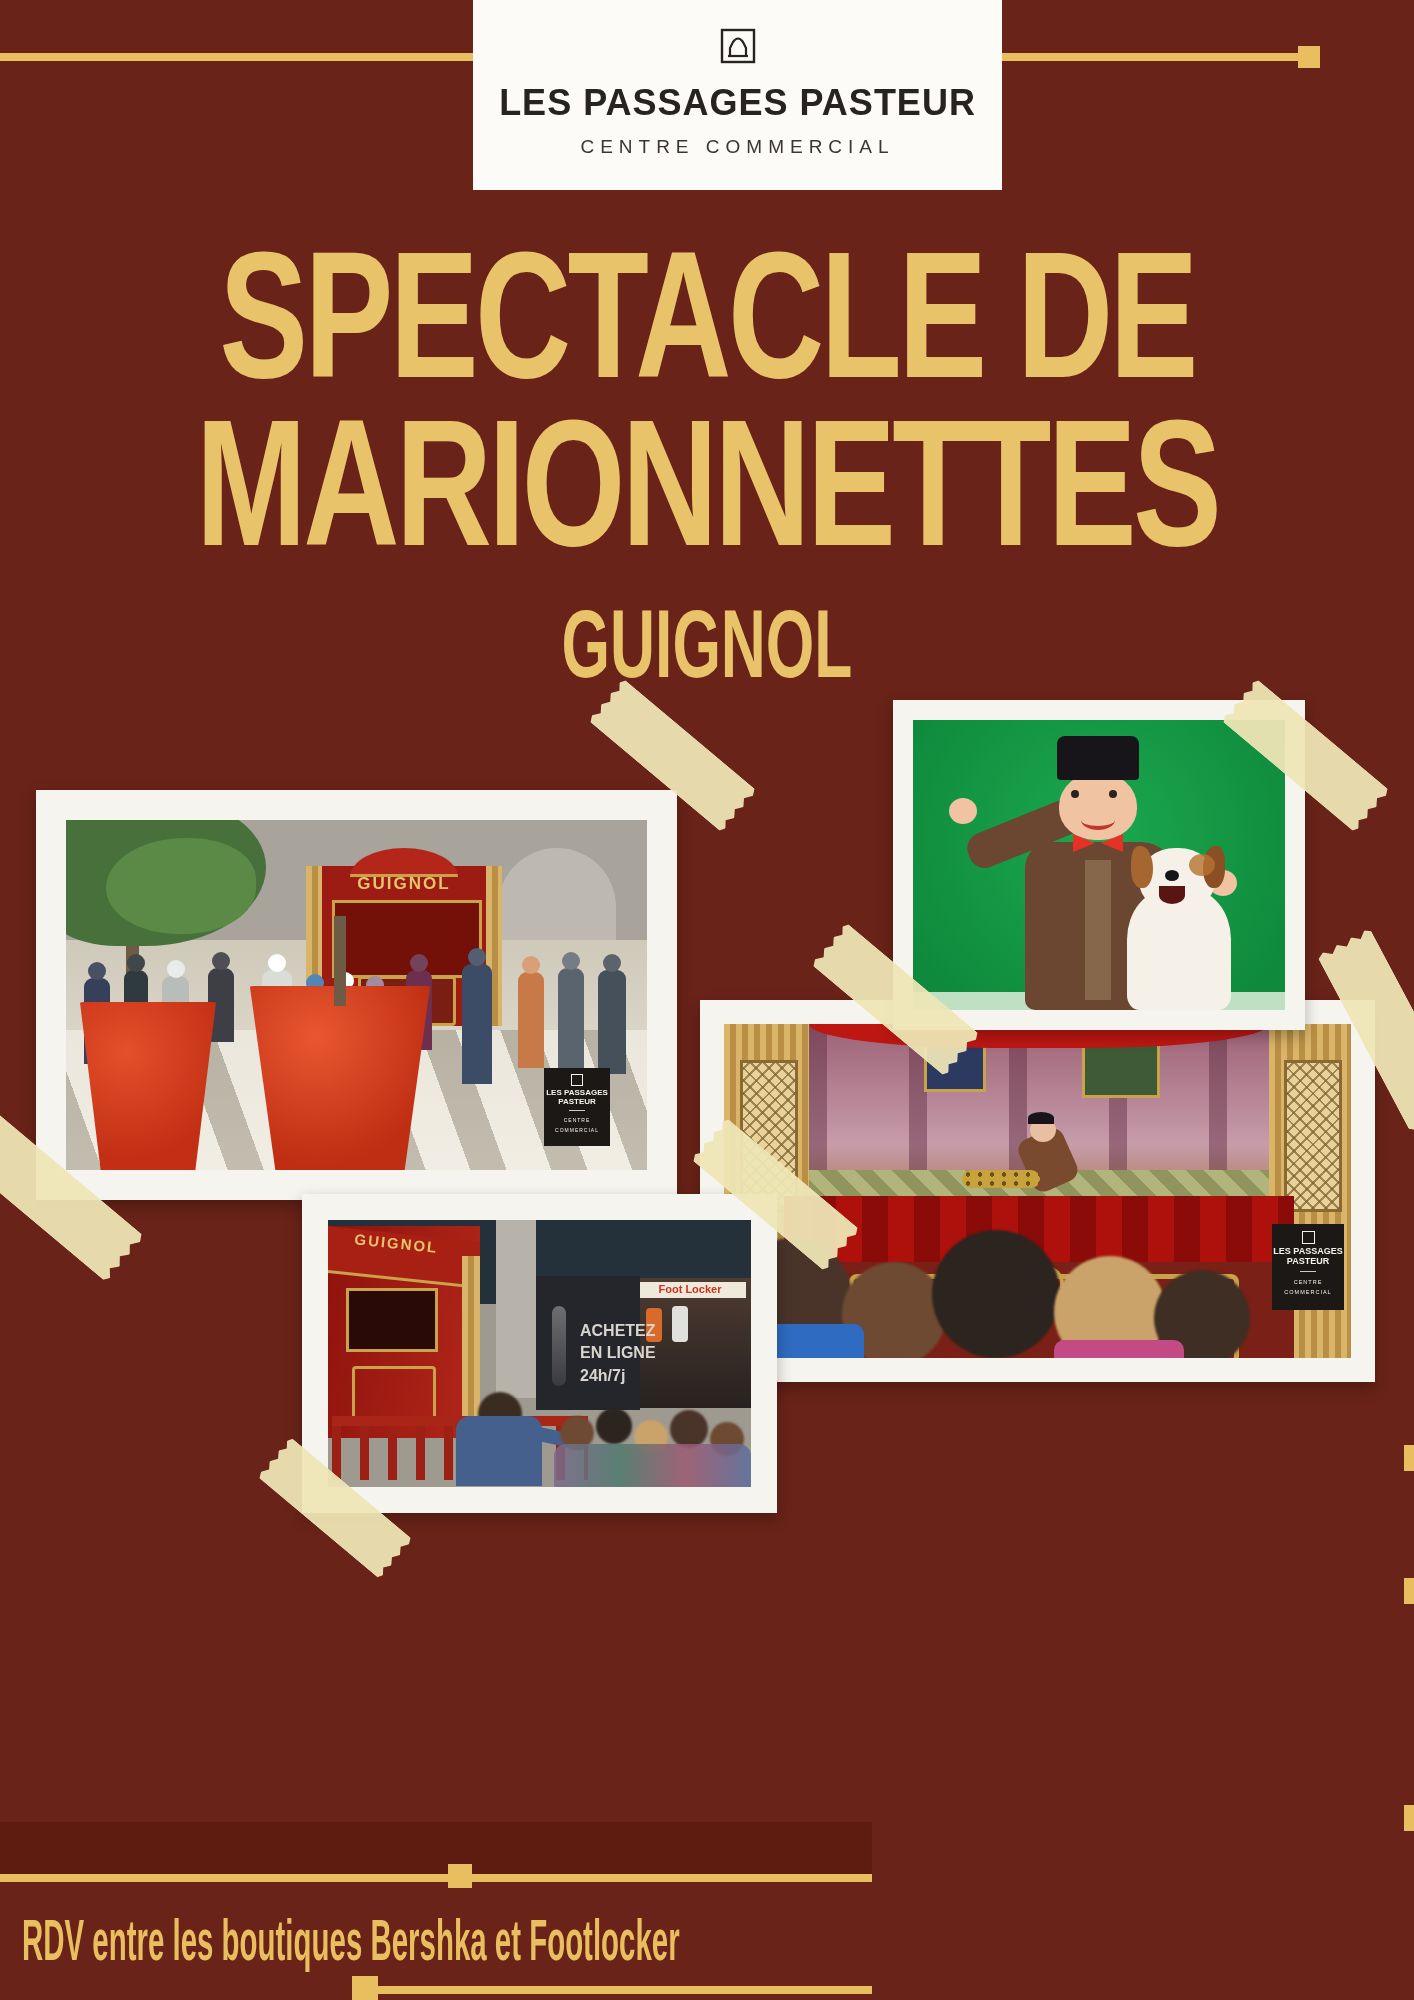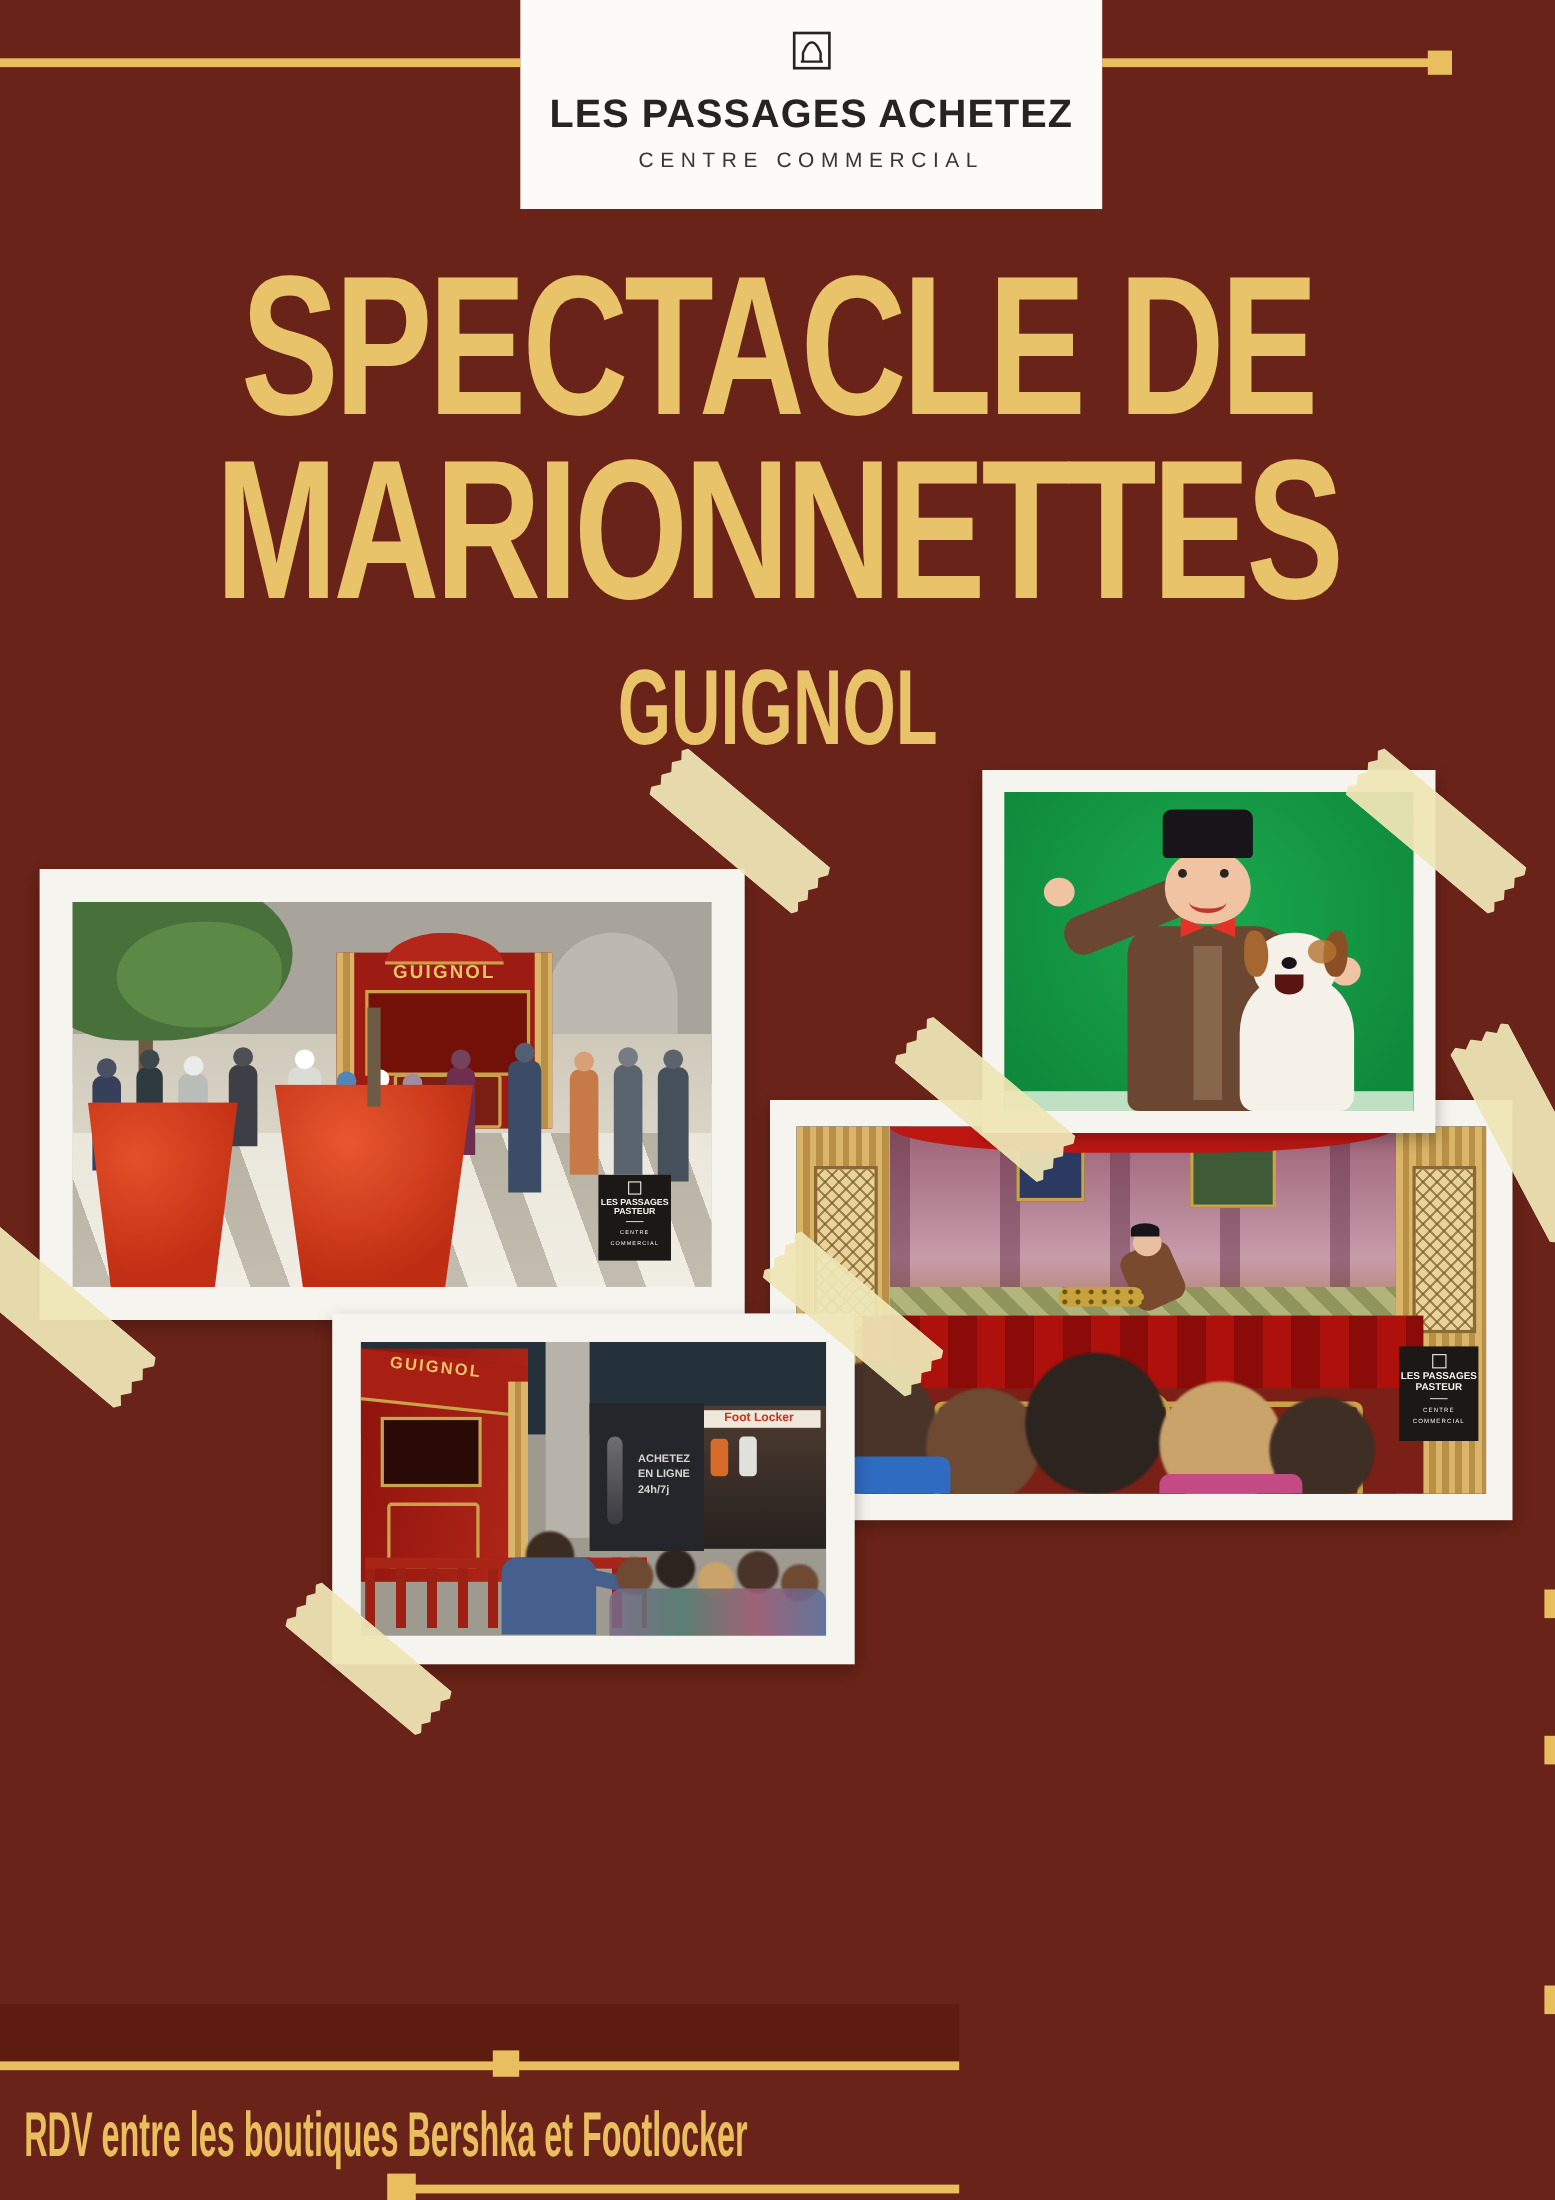--- a/index.html
+++ b/index.html
@@ -73,21 +73,21 @@
   <div class="gold-line" style="left:0;top:53px;width:473px;"></div>
   <div class="gold-line" style="left:1002px;top:53px;width:300px;"></div>
   <div class="gold-sq" style="left:1298px;top:46px;width:22px;height:22px;"></div>
 
   <div class="logo-card">
     <svg width="36" height="36" style="position:absolute;left:247px;top:28px;" viewBox="0 0 36 36">
       <rect x="2" y="2" width="32" height="32" fill="none" stroke="#262321" stroke-width="2.4"></rect>
       <path d="M10 28 V20 L13 14 Q18 7 23 14 L26 20 V28" fill="none" stroke="#262321" stroke-width="2.2"></path>
       <path d="M8 28 H28" stroke="#262321" stroke-width="2.2"></path>
     </svg>
-    <div class="logo-title">LES PASSAGES ACHETEZ</div>
+    <div class="logo-title">LES PASSAGES PASTEUR</div>
     <div class="logo-sub">CENTRE COMMERCIAL</div>
   </div>
 
   <div class="headline t1">SPECTACLE DE</div>
   <div class="headline t2">MARIONNETTES</div>
   <div class="headline sub">GUIGNOL</div>
 
   <div class="photo" style="left:36px;top:790px;width:641px;height:410px;">
     <div class="photo-inner" style="left:30px;top:30px;width:581px;height:350px;background:#D8D3C6;">
       <div class="abs" style="left:0;top:0;width:581px;height:165px;background:#A8A49B;"></div>
@@ -247,21 +247,21 @@
     <div class="photo-inner" style="left:26px;top:26px;width:423px;height:267px;background:#9E9A90;">
       <div class="abs" style="left:0;top:0;width:423px;height:84px;background:#24313A;"></div>
       <div class="abs" style="left:168px;top:0;width:40px;height:178px;background:#B7B3AA;"></div>
 
       <div class="abs" style="left:300px;top:58px;width:123px;height:130px;background:linear-gradient(180deg,#4E3B31,#272220);"></div>
       <div class="abs" style="left:306px;top:62px;width:112px;height:16px;background:#EFE9DC;color:#C8341E;font-weight:bold;font-size:11px;text-align:center;line-height:15px;">Foot Locker</div>
       <div class="abs" style="left:318px;top:88px;width:16px;height:34px;background:#D96B2A;border-radius:4px;"></div>
       <div class="abs" style="left:344px;top:86px;width:16px;height:36px;background:#E0E0DC;border-radius:4px;"></div>
 
       <div class="abs" style="left:208px;top:56px;width:104px;height:134px;background:#24262B;color:#D8D5CE;">
-        <div style="position:absolute;left:44px;top:44px;font-size:10px;font-weight:bold;line-height:1.4;">
+        <div style="position:absolute;left:44px;top:44px;font-size:16px;font-weight:bold;line-height:1.4;">
           <span>ACHETEZ</span><br>
           <span>EN LIGNE</span><br>
           <span>24h/7j</span>
         </div>
         <div class="abs" style="left:16px;top:30px;width:14px;height:80px;background:linear-gradient(180deg,#6E6E72,#3A3A40);border-radius:7px;"></div>
       </div>
 
       <div class="abs" style="left:0;top:6px;width:152px;height:212px;background:linear-gradient(100deg,#8E130C,#B3271A);">
         <div class="abs" style="left:0;top:0;width:152px;height:44px;background:#A81F14;transform:skewY(6deg);transform-origin:left top;border-bottom:3px solid #C9A24A;"></div>
         <div class="abs" style="left:26px;top:10px;width:110px;height:24px;color:#E9C36A;font-weight:bold;font-size:15px;letter-spacing:2px;transform:rotate(6deg);">GUIGNOL</div>

